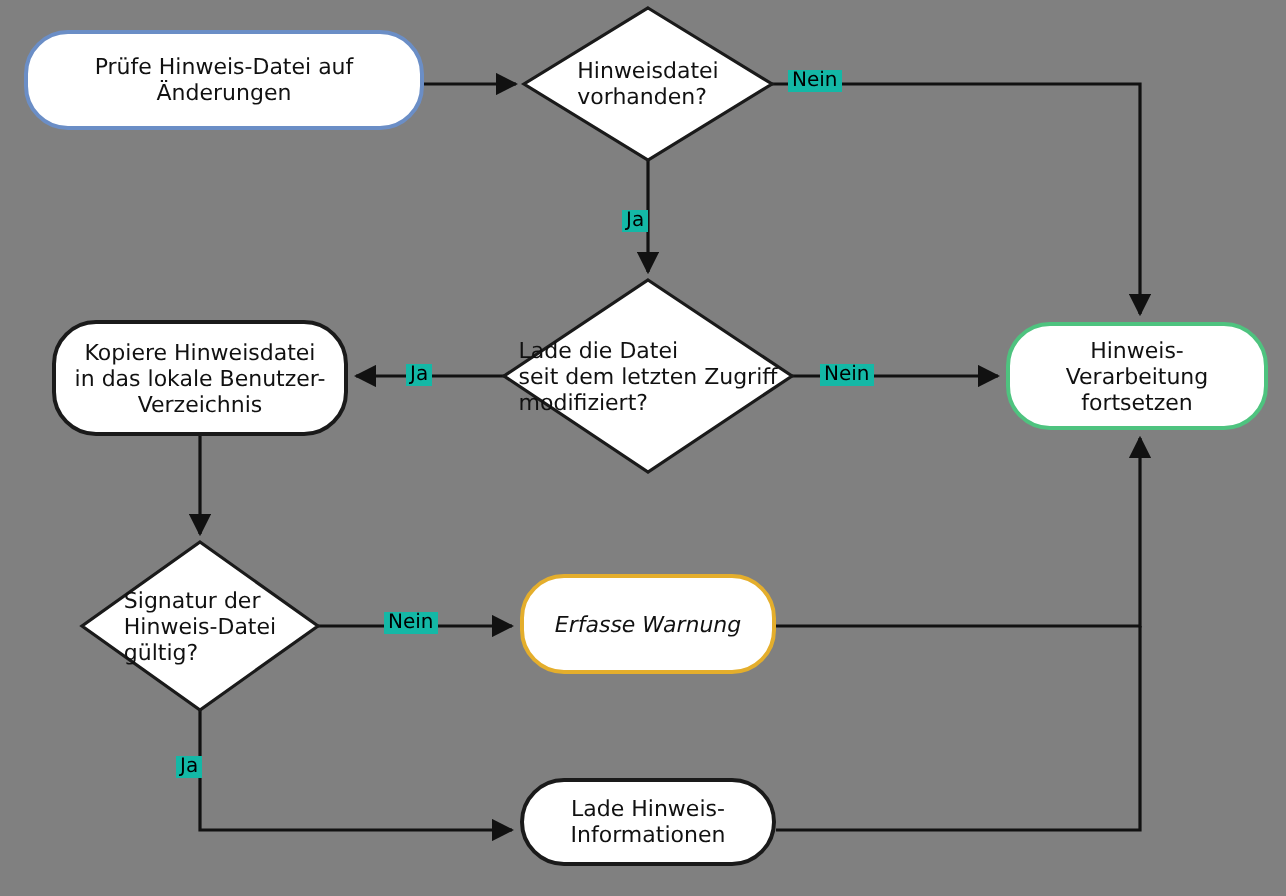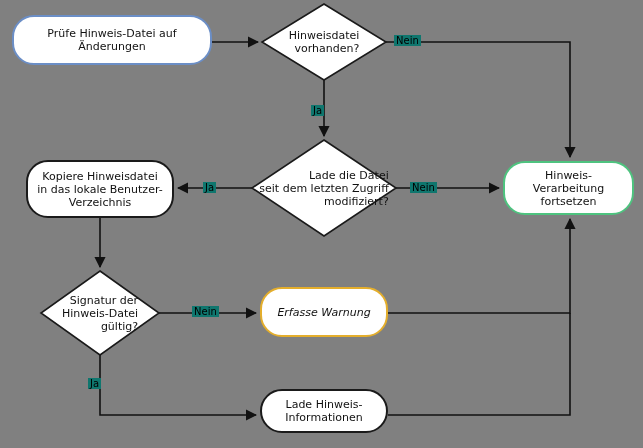--- a/index.html
+++ b/index.html
@@ -56,29 +56,29 @@
     overflow: visible;
   }
   .diamond-wrap .dtext {
     position: absolute;
     left: 0; top: 0;
     width: 100%;
     height: 100%;
     display: flex;
     align-items: center;
     justify-content: center;
-    text-align: right;
+    text-align: left;
     color: #111111;
     font-size: 11px;
     line-height: 13px;
     white-space: pre-line;
   }
   .edge-label {
     position: absolute;
-    background: #0f766e;
+    background: #14b8a6;
     color: #000000;
     font-size: 10px;
     line-height: 11px;
     padding: 0px 2px;
     border: 0;
     z-index: 5;
     white-space: nowrap;
   }
 </style>
 </head>

